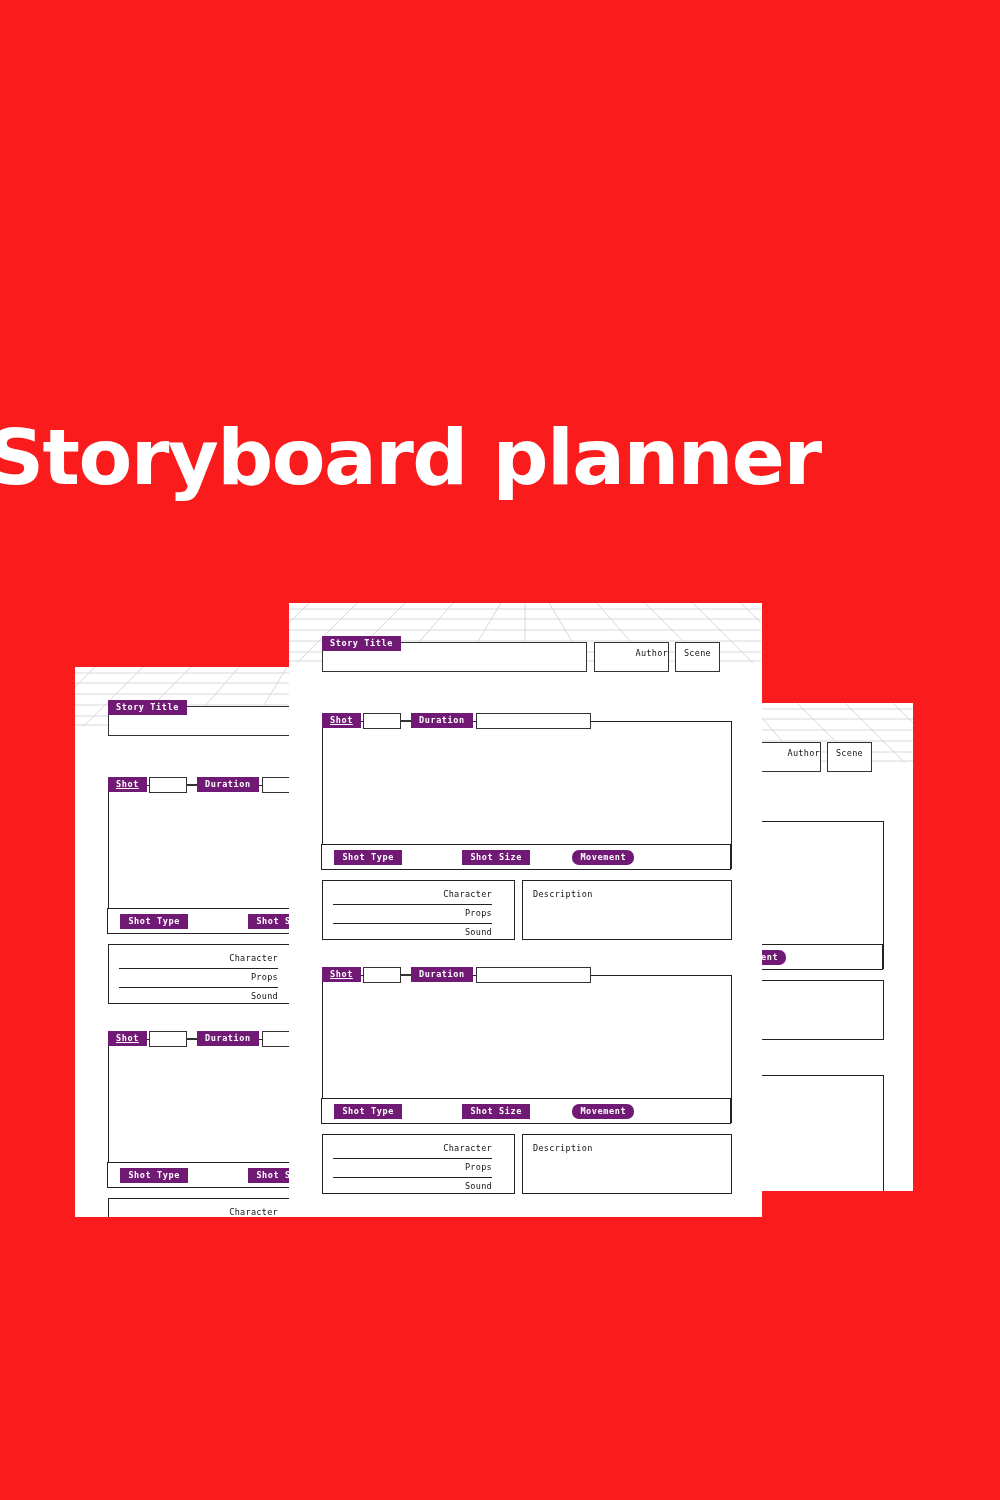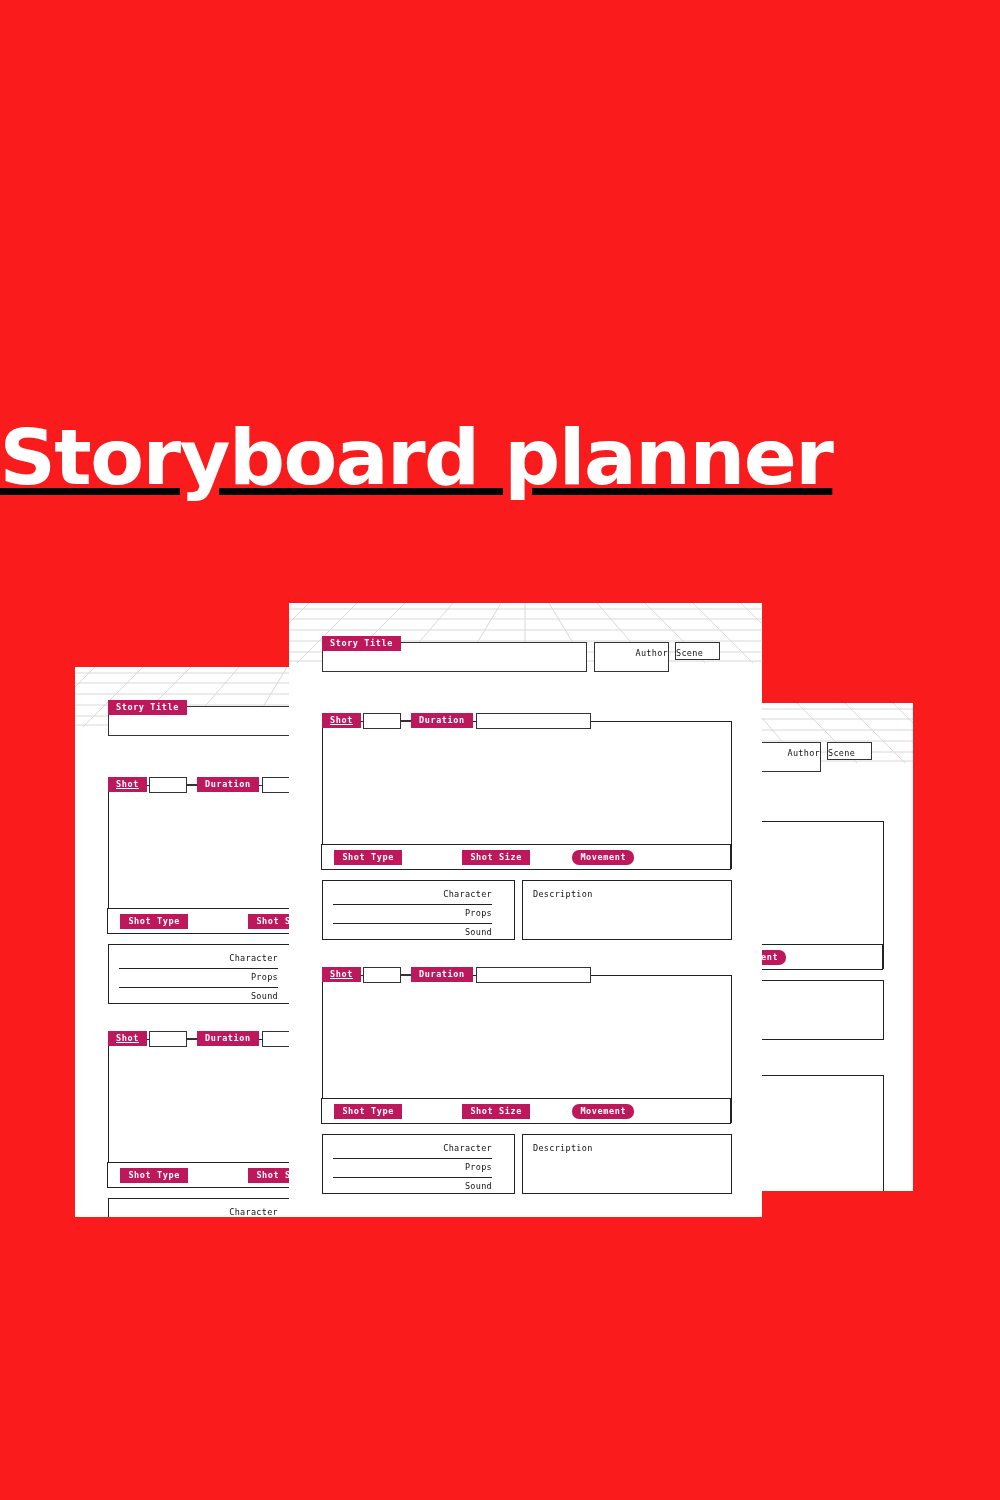--- a/index.html
+++ b/index.html
@@ -15,22 +15,21 @@
     font-family: "DejaVu Sans Mono", monospace;
     position: relative;
   }
 
   
   .title-wrap {
     position: absolute;
     left: 0;
     top: 408px;
     width: 820px;
-    text-align: right;
-    text-decoration: underline;
+    text-align: left;
   }
   .main-title {
     font-family: "DejaVu Sans", sans-serif;
     font-weight: bold;
     font-size: 76px;
     letter-spacing: -1.5px;
     color: #ffffff;
     line-height: 100px;
     transform: scaleX(1.03);
   }
@@ -54,21 +53,21 @@
     left: 0;
     top: 0;
     width: 472px;
     height: 60px;
     overflow: hidden;
   }
   .grid svg { display: block; }
 
   
   .chip {
-    background: #be185d;
+    background: #701a75;
     color: #ffffff;
     font-family: "DejaVu Sans Mono", monospace;
     font-size: 8.5px;
     font-weight: bold;
     letter-spacing: 0.6px;
     line-height: 15px;
     height: 15px;
     padding: 0 8px;
     display: inline-block;
     white-space: nowrap;
@@ -105,23 +104,24 @@
     height: 30px;
     border: 1.6px solid #333;
     background: #fff;
     text-align: right;
   }
   .hdr-scene-box {
     position: absolute;
     left: 353px;
     top: 6px;
     width: 45px;
-    height: 18px;
+    height: 30px;
     border: 1.6px solid #333;
     background: #fff;
+    text-align: center;
   }
   .box-label {
     font-family: "DejaVu Sans Mono", monospace;
     font-size: 8.5px;
     color: #111;
     line-height: 12px;
     display: block;
     padding-top: 4px;
     letter-spacing: 0.3px;
   }

